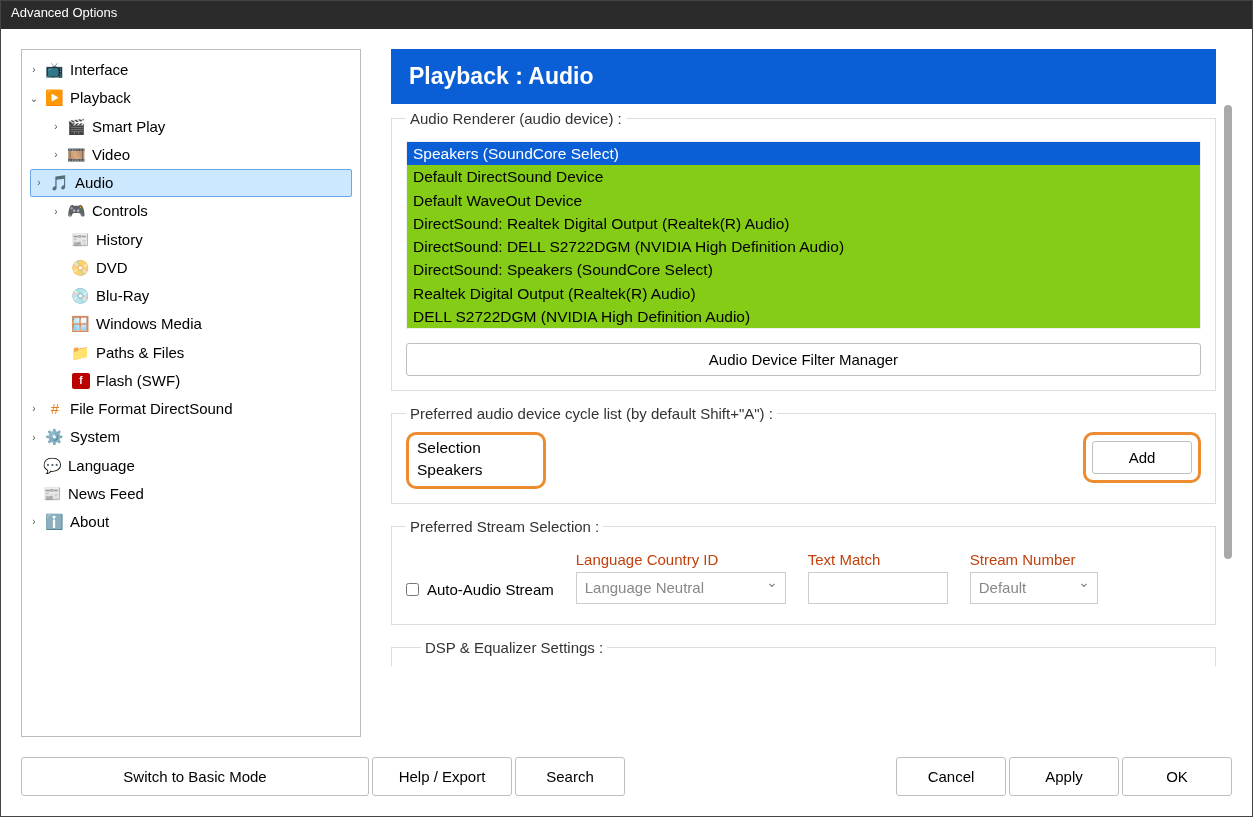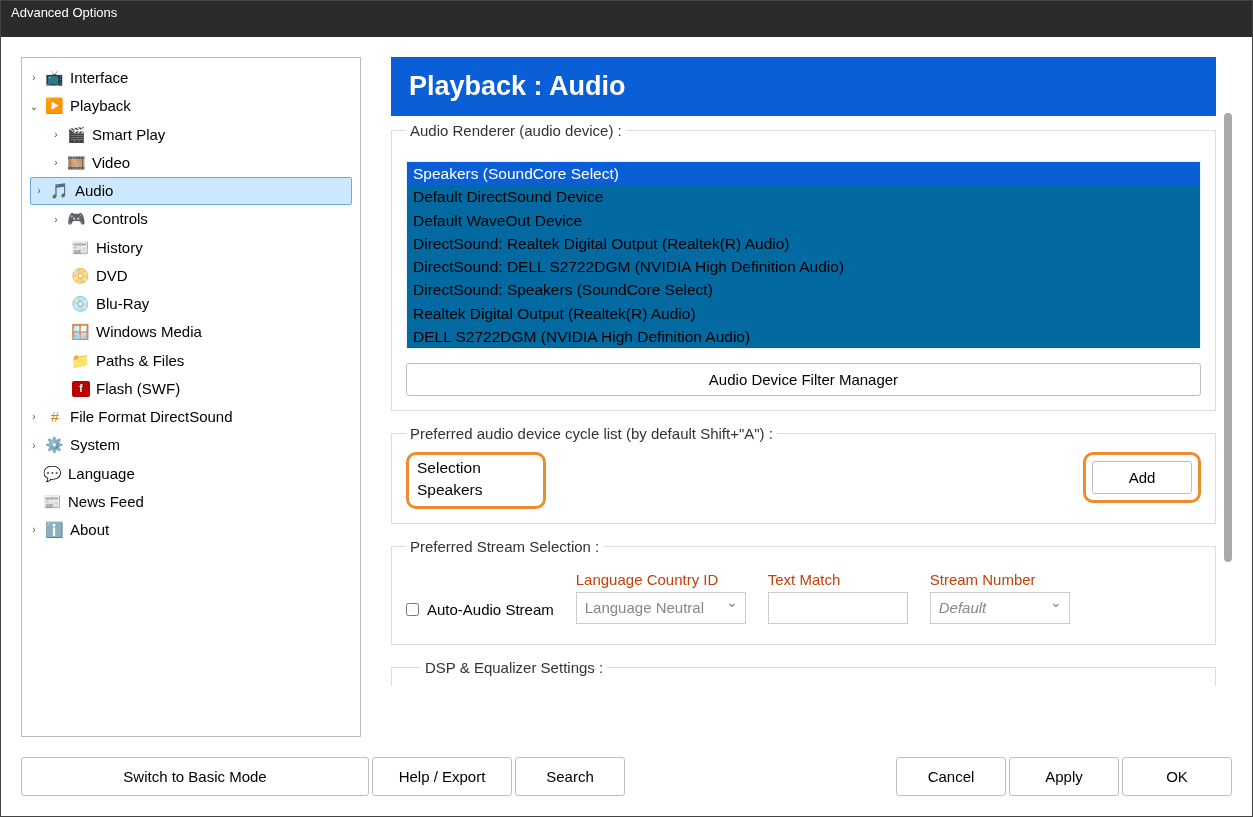--- a/index.html
+++ b/index.html
@@ -1,35 +1,35 @@
 <!DOCTYPE html>
 <html><head>
 <meta charset="utf-8">
 <style>
   * { box-sizing: border-box; margin: 0; padding: 0; font-family: "Segoe UI", Arial, sans-serif; }
   html, body { width: 1253px; height: 817px; background: #fff; overflow: hidden; }
   .window { width: 1253px; height: 817px; border: 1px solid #444; display: flex; flex-direction: column; }
-  .titlebar { background: #2b2b2b; color: #fff; font-size: 13px; padding: 4px 10px; height: 36px; }
+  .titlebar { background: #2b2b2b; color: #fff; font-size: 13px; padding: 4px 10px; height: 28px; }
   .body { flex: 1; display: flex; flex-direction: column; background: #fff; padding: 0; }
   .content-row { flex: 1; display: flex; padding: 20px 20px 10px 20px; gap: 30px; overflow: hidden; }
   .sidebar { width: 340px; border: 1px solid #bbb; padding: 6px 0; overflow: auto; }
   .tree { font-size: 15px; line-height: 1.75; }
   .tree-item { display: flex; align-items: center; gap: 6px; padding: 1px 6px; white-space: nowrap; cursor: pointer; }
   .tree-item .expander { width: 12px; text-align: center; font-size: 10px; color: #555; }
   .tree-item .treeicon { width: 18px; height: 16px; display: inline-flex; align-items: center; justify-content: center; }
   .tree-item.selected { background: #cce8ff; border: 1px solid #6aa9e6; border-radius: 2px; margin: 0 4px; padding: 0 2px 0 2px; }
   .depth1 { padding-left: 28px; }
   .depth2 { padding-left: 50px; }
   .main { flex: 1; display: flex; gap: 8px; overflow: hidden; }
   .main-content { flex: 1; overflow: hidden; display: flex; flex-direction: column; }
-  .header { background: #0a5fd6; color: #fff; font-size: 27px; font-weight: 600; padding: 14px 18px; }
+  .header { background: #0a5fd6; color: #fff; font-size: 23px; font-weight: 600; padding: 14px 18px; }
   .scroll-area { flex: 1; overflow: hidden; padding-top: 6px; }
   fieldset { border: 1px solid #ddd; margin: 0 0 14px 0; padding: 10px 14px 14px 14px; }
   fieldset > legend { font-size: 15px; color: #333; padding: 0 4px; }
-  .device-list { border: 1px solid #eee; background: #0369a1; margin-top: 12px; }
+  .device-list { border: 1px solid #eee; background: #84cc16; margin-top: 4px; }
   .device-list .row { font-size: 15.5px; padding: 0px 6px; line-height: 1.5; white-space: nowrap; cursor: pointer; }
   .device-list .row.active { background: #0a5fd6; color: #fff; }
   .btn { background: #fff; border: 1px solid #bfbfbf; font-size: 15px; padding: 7px 14px; border-radius: 3px; cursor: pointer; text-align: center; }
   .wide-btn { width: 100%; margin-top: 14px; }
   .cycle-row { display: flex; align-items: flex-start; gap: 12px; }
   .cycle-list { flex: 1; font-size: 15.5px; line-height: 1.45; border: 3px solid #ec8b2f; border-radius: 10px; padding: 2px 8px 4px 8px; display: inline-block; max-width: 140px; }
   .add-box { border: 3px solid #ec8b2f; border-radius: 10px; padding: 6px; }
   .remove-row { text-align: right; margin-top: 14px; }
   .stream-row { display: flex; align-items: flex-end; gap: 22px; padding: 6px 0; }
   .stream-col { display: flex; flex-direction: column; gap: 4px; }
@@ -176,31 +176,31 @@
             <fieldset>
               <legend>Preferred Stream Selection :</legend>
               <div class="stream-row">
                 <label class="checkbox-row" style="margin-bottom:6px;">
                   <input type="checkbox" style="">
                   <span>Auto-Audio Stream</span>
                 </label>
                 <div class="stream-col">
                   <span class="field-label">Language Country ID</span>
                   <span class="select-wrap">
-                    <input class="select" style="width: 170px;" readonly="" value="Language Neutral">
+                    <input class="select" style="width: 210px;" readonly="" value="Language Neutral">
                   </span>
                 </div>
                 <div class="stream-col">
                   <span class="field-label">Text Match</span>
                   <input class="text-input" style="width: 140px;">
                 </div>
                 <div class="stream-col">
                   <span class="field-label">Stream Number</span>
                   <span class="select-wrap">
-                    <input class="select" style="width: 140px; font-style: italic;" readonly="" value="Default">
+                    <input class="select" style="width: 128px;" readonly="" value="Default">
                   </span>
                 </div>
               </div>
             </fieldset>
 
             <fieldset style="margin-bottom:0; border-bottom:none; padding-bottom:0;padding-left:29px;">
               <legend>DSP &amp; Equalizer Settings :</legend>
             </fieldset>
           </div>
         </div>

